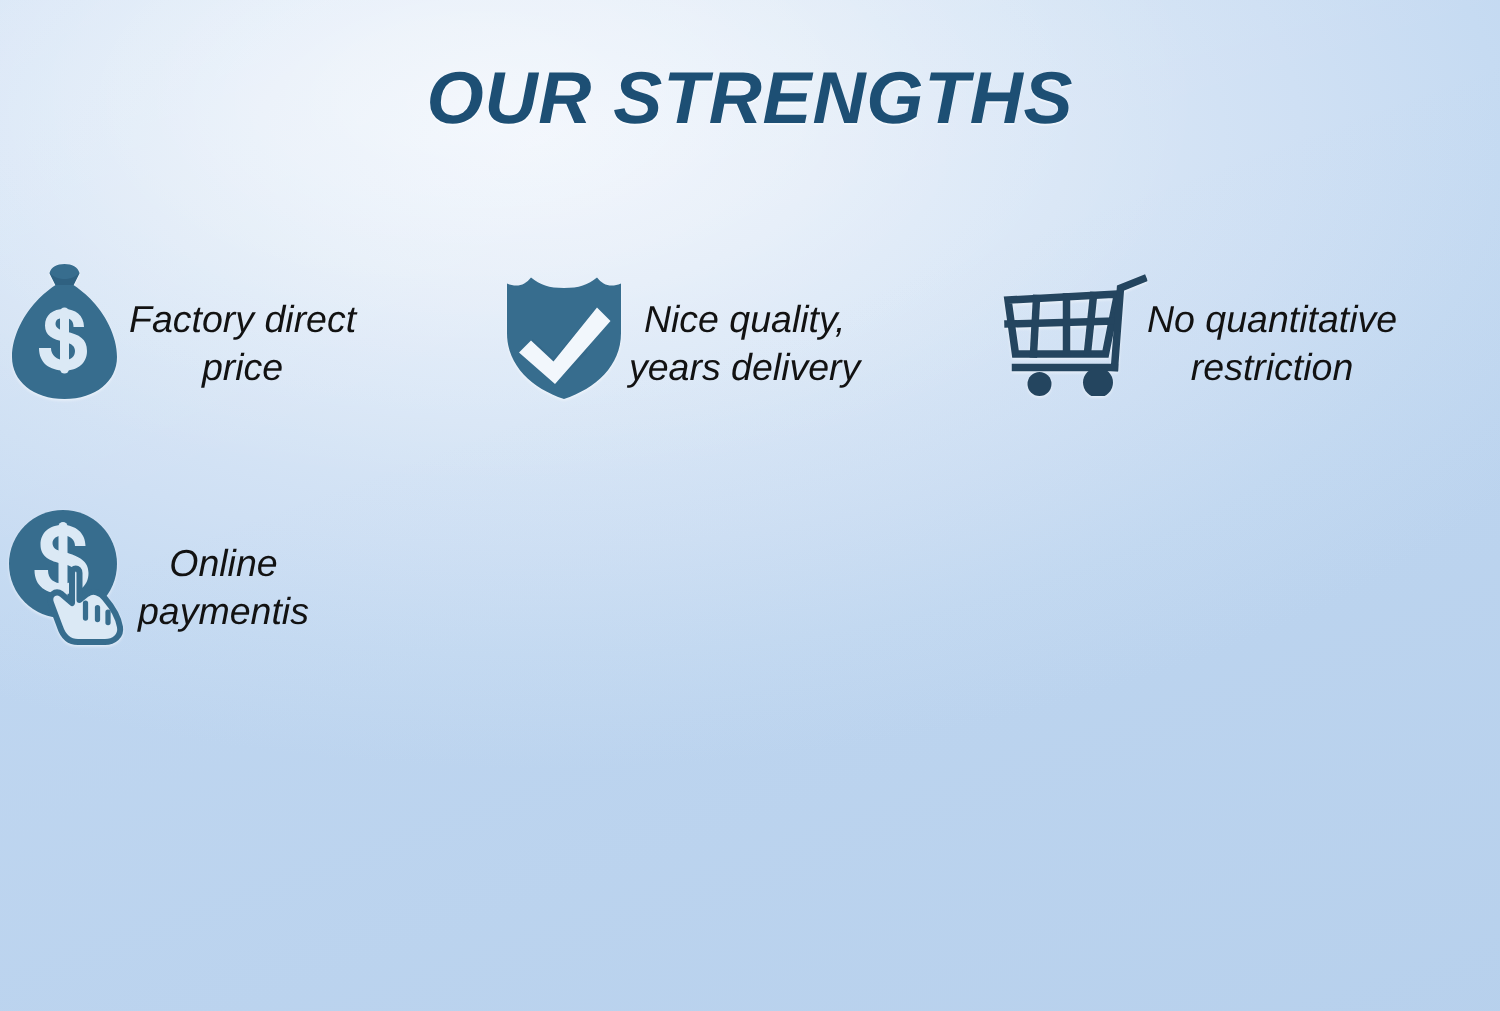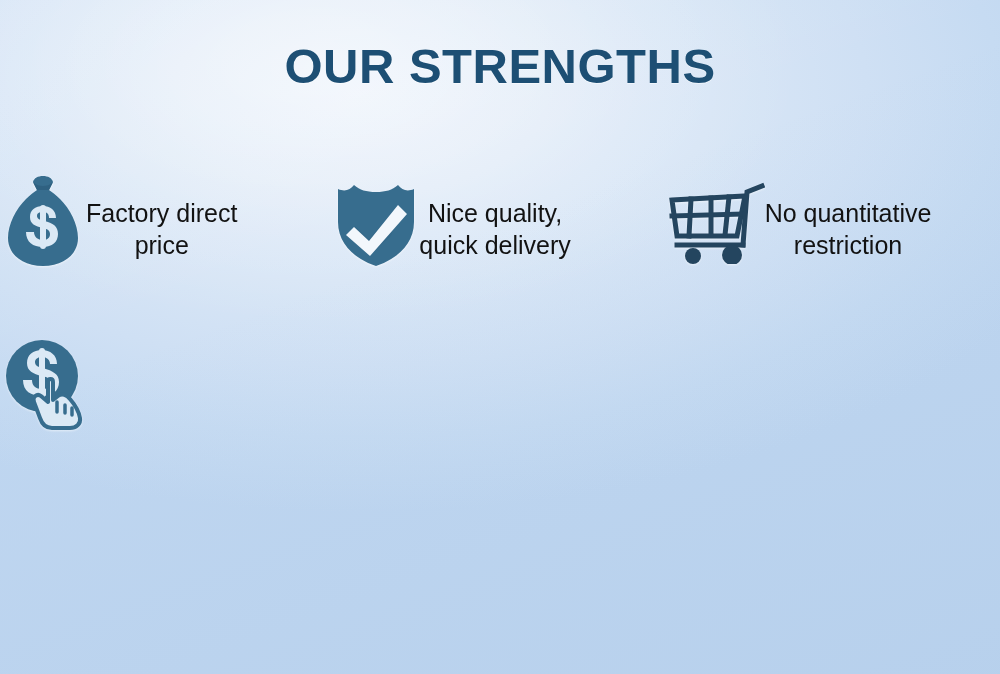--- a/index.html
+++ b/index.html
@@ -21,20 +21,21 @@
     box-sizing: border-box;
     background:
       radial-gradient(ellipse 78% 62% at 36% 14%,
         #eaf1fb 0%,
         #e2ecf8 24%,
         #d8e6f6 45%,
         #cfe0f4 65%,
         #c6dbf2 82%,
         #bfd6f0 100%);
     overflow: hidden;
+    font-style: italic;
   }
 
   
   .banner::after {
     content: "";
     position: absolute;
     inset: 0;
     pointer-events: none;
     background:
       radial-gradient(ellipse 70% 55% at 32% 10%, rgba(255,255,255,0.45) 0%, rgba(255,255,255,0.12) 42%, rgba(255,255,255,0) 70%),
@@ -134,21 +135,21 @@
       <div class="icon-wrap">
         <svg width="86" height="92" viewBox="0 0 86 92" aria-hidden="true">
           <path d="M5 13 C12 16 17 14 21 9 C27 14 33 16 43 16 C53 16 59 14 65 9
                    C69 14 74 16 81 13 L81 46 C81 68 64 83 43 90
                    C22 83 5 68 5 46 Z" fill="#376d8e"></path>
           <path d="M22 50 L36 63 L64 31 L58 60 L38 78 L18 59 Z" fill="#2f6181" opacity="0.25"></path>
           <path d="M21 51 L36 65 L65 29 L74 38 L37 80 L13 59 Z" fill="#f2f7fc"></path>
         </svg>
       </div>
       <div class="caption">Nice quality,
-quick delivery</div>
+years delivery</div>
     </div>
 
     <div class="cell cell-row1">
       <div class="icon-wrap">
         <svg width="98" height="84" viewBox="0 0 98 84" aria-hidden="true">
           <g fill="none" stroke="#24455f" stroke-width="5" stroke-linecap="square" stroke-linejoin="miter">
             <path d="M5 20 L78 16 L70 56 L10 56 Z"></path>
             <path d="M5 36 L74 34"></path>
             <path d="M24 19 L22 56"></path>
             <path d="M44 18 L44 55"></path>
@@ -179,18 +180,20 @@
           <path d="M48 44 C48 40 53 40 53 44 L53 62 L58 58 C62 55 67 57 70 61
                    C76 68 79 74 80 80 C81 86 76 90 70 90 L52 90
                    C46 90 42 86 40 80 L34 64 C32 59 37 55 41 58 L48 64 Z" fill="#dbe9f5" stroke="#376d8e" stroke-width="4" stroke-linejoin="round"></path>
           <g fill="none" stroke="#376d8e" stroke-width="3.5" stroke-linecap="round">
             <path d="M57 74 L57 64"></path>
             <path d="M65 75 L65 67"></path>
             <path d="M72 77 L72 70"></path>
           </g>
         </svg>
       </div>
+      <div class="caption">Online
+paymentis</div>
     </div>
 
 
 
   </div>
 </div>
 
 </body></html>

